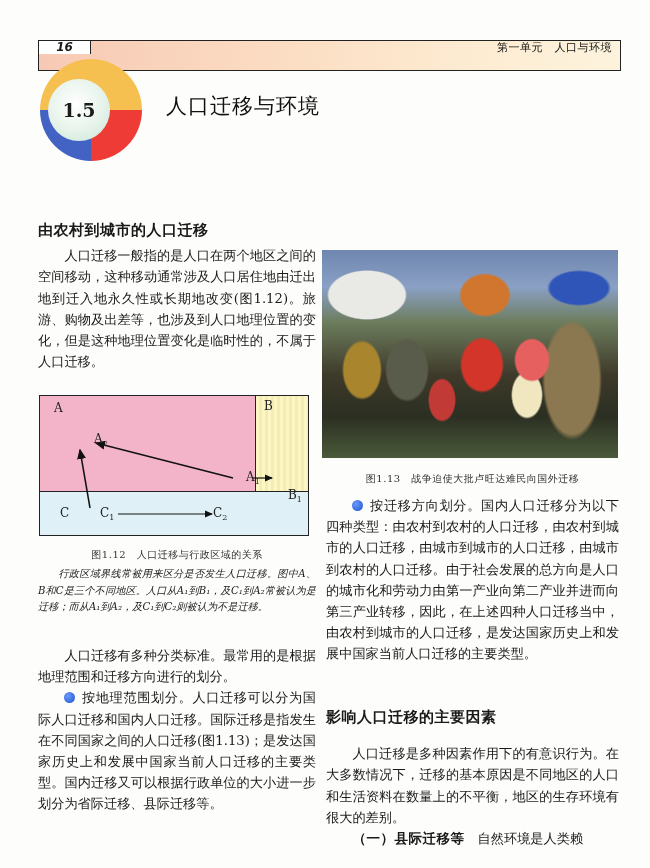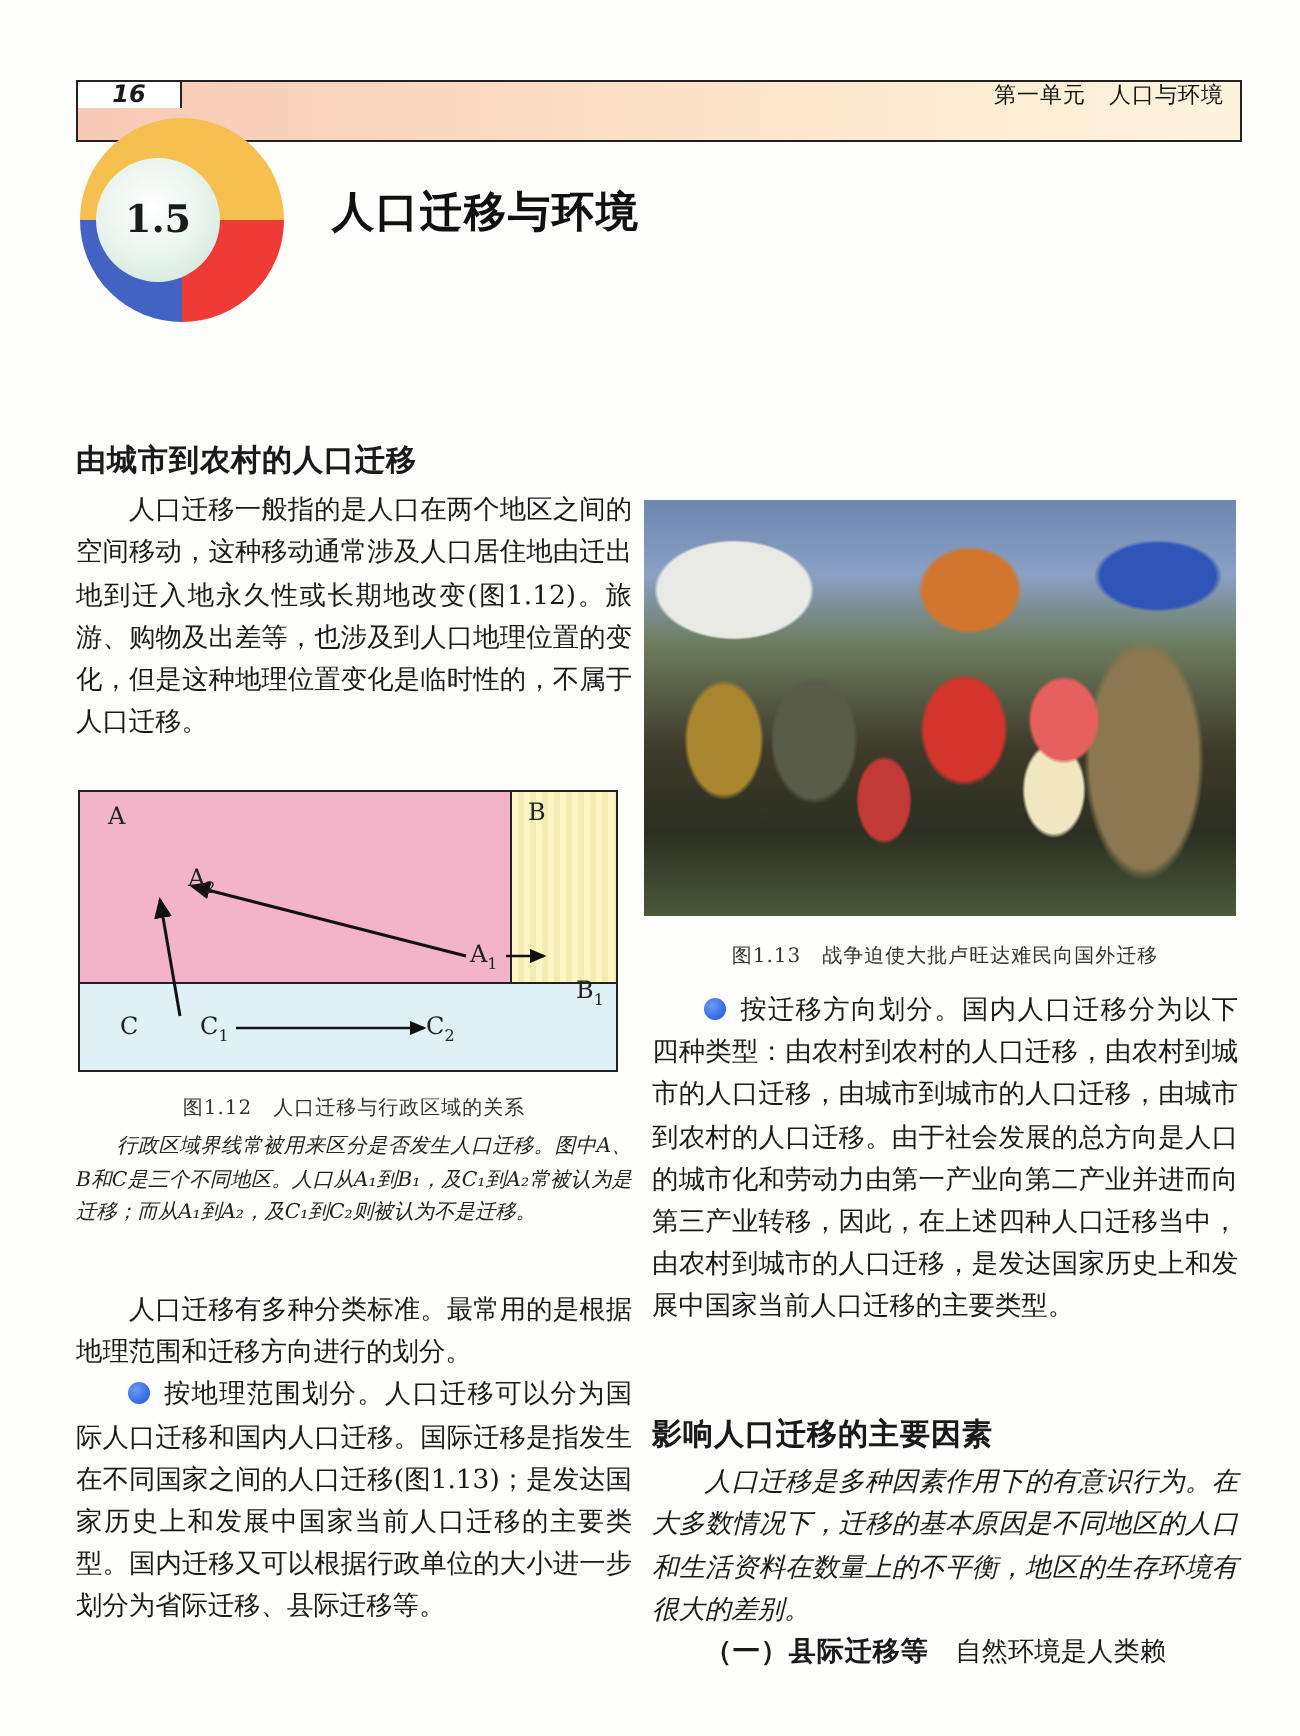--- a/index.html
+++ b/index.html
@@ -26,21 +26,21 @@
     background: conic-gradient(#f5c04f 0deg 90deg, #ef3b36 90deg 180deg, #4262c4 180deg 270deg, #f5c04f 270deg 360deg);
   }
   .emblem-inner {
     position: absolute; left: 8px; top: 20px; width: 62px; height: 62px; border-radius: 50%;
     background: radial-gradient(circle at 45% 40%, #ffffff 0%, #e6f3ea 55%, #c8e3d6 100%);
     display: flex; align-items: center; justify-content: center;
     font-family: "DejaVu Serif", serif; font-weight: bold; font-size: 19px; color: #1b1b1b;
   }
   .lesson-title {
     position: absolute; left: 166px; top: 92px; font-family: "DejaVu Serif", serif;
-    font-weight: bold; font-size: 21px; letter-spacing: 1px; color: #111;
+    font-weight: normal; font-size: 21px; letter-spacing: 1px; color: #111;
   }
   .col { position: absolute; font-size: 13.2px; line-height: 21.2px; }
   .left-col { left: 38px; width: 278px; }
   .right-col { left: 326px; width: 293px; }
   .h2 {
     font-family: "DejaVu Sans", sans-serif; font-weight: bold; font-size: 15px; letter-spacing: 0.5px;
   }
   p { margin: 0; text-align: justify; }
   .indent { text-indent: 2em; }
   .bullet {
@@ -83,21 +83,21 @@
   <div class="page-num">16</div>
   <div class="unit-title">第一单元　人口与环境</div>
 </div>
 
 <div class="emblem">
   <div class="emblem-inner">1.5</div>
 </div>
 <div class="lesson-title">人口迁移与环境</div>
 
 <div class="col left-col" style="top:220px;">
-  <div class="h2">由城市到农村的人口迁移</div>
+  <div class="h2">由农村到城市的人口迁移</div>
   <p class="indent" style="margin-top:4px;">人口迁移一般指的是人口在两个地区之间的空间移动，这种移动通常涉及人口居住地由迁出地到迁入地永久性或长期地改变(图1.12)。旅游、购物及出差等，也涉及到人口地理位置的变化，但是这种地理位置变化是临时性的，不属于人口迁移。</p>
 </div>
 
 <div class="diagram">
   <div class="region-a"></div>
   <div class="region-b"></div>
   <svg width="270" height="141">
     <defs>
       <marker id="ah" markerWidth="7" markerHeight="6" refX="6" refY="3" orient="auto">
         <path d="M0,0 L7,3 L0,6 z" fill="#111"></path>
@@ -105,21 +105,21 @@
     </defs>
     <line x1="193" y1="82" x2="56" y2="47" stroke="#111" stroke-width="1.5" marker-end="url(#ah)"></line>
     <line x1="50" y1="112" x2="40" y2="54" stroke="#111" stroke-width="1.5" marker-end="url(#ah)"></line>
     <line x1="213" y1="82" x2="232" y2="82" stroke="#111" stroke-width="1.2" marker-end="url(#ah)"></line>
     <line x1="78" y1="118" x2="172" y2="118" stroke="#111" stroke-width="1.2" marker-end="url(#ah)"></line>
   </svg>
   <span class="dlabel" style="left:14px;top:5px;">A</span>
   <span class="dlabel" style="left:224px;top:3px;">B</span>
   <span class="dlabel" style="left:20px;top:110px;">C</span>
   <span class="dlabel" style="left:33px;top:36px;margin-left:21px;"><span>A</span><sub>2</sub></span>
-  <span class="dlabel" style="left:195px;top:74px;"><span>A</span><sub>1</sub></span>
+  <span class="dlabel" style="left:206px;top:74px;"><span>A</span><sub>1</sub></span>
   <span class="dlabel" style="left:235px;top:92px;padding-left:13px;"><span>B</span><sub>1</sub></span>
   <span class="dlabel" style="left:60px;top:110px;"><span>C</span><sub>1</sub></span>
   <span class="dlabel" style="left:173px;top:110px;"><span>C</span><sub>2</sub></span>
 </div>
 
 <div class="col left-col" style="top:544px;">
   <div class="caption" style="text-align:center;">图1.12　人口迁移与行政区域的关系</div>
   <p class="note indent" style="margin-top:1px;">行政区域界线常被用来区分是否发生人口迁移。图中A、B和C是三个不同地区。人口从A₁到B₁，及C₁到A₂常被认为是迁移；而从A₁到A₂，及C₁到C₂则被认为不是迁移。</p>
 </div>
 
@@ -132,15 +132,15 @@
 <div class="col right-col" style="top:468px; text-align:center;">
   <div class="caption">图1.13　战争迫使大批卢旺达难民向国外迁移</div>
 </div>
 
 <div class="col right-col" style="top:495px;">
   <p class="indent"><span class="bullet"></span><span>按迁移方向划分。国内人口迁移分为以下四种类型：由农村到农村的人口迁移，由农村到城市的人口迁移，由城市到城市的人口迁移，由城市到农村的人口迁移。由于社会发展的总方向是人口的城市化和劳动力由第一产业向第二产业并进而向第三产业转移，因此，在上述四种人口迁移当中，由农村到城市的人口迁移，是发达国家历史上和发展中国家当前人口迁移的主要类型。</span></p>
 </div>
 
 <div class="col right-col" style="top:707px;">
   <div class="h2">影响人口迁移的主要因素</div>
-  <p class="indent" style="margin-top:3px;font-style:italic;">人口迁移是多种因素作用下的有意识行为。在大多数情况下，迁移的基本原因是不同地区的人口和生活资料在数量上的不平衡，地区的生存环境有很大的差别。</p>
+  <p class="indent" style="margin-top:15px;">人口迁移是多种因素作用下的有意识行为。在大多数情况下，迁移的基本原因是不同地区的人口和生活资料在数量上的不平衡，地区的生存环境有很大的差别。</p>
   <p class="indent"><span class="h2" style="font-size:13.5px;">（一）县际迁移等</span><span>　自然环境是人类赖</span></p>
 </div>
 
 </body></html>

